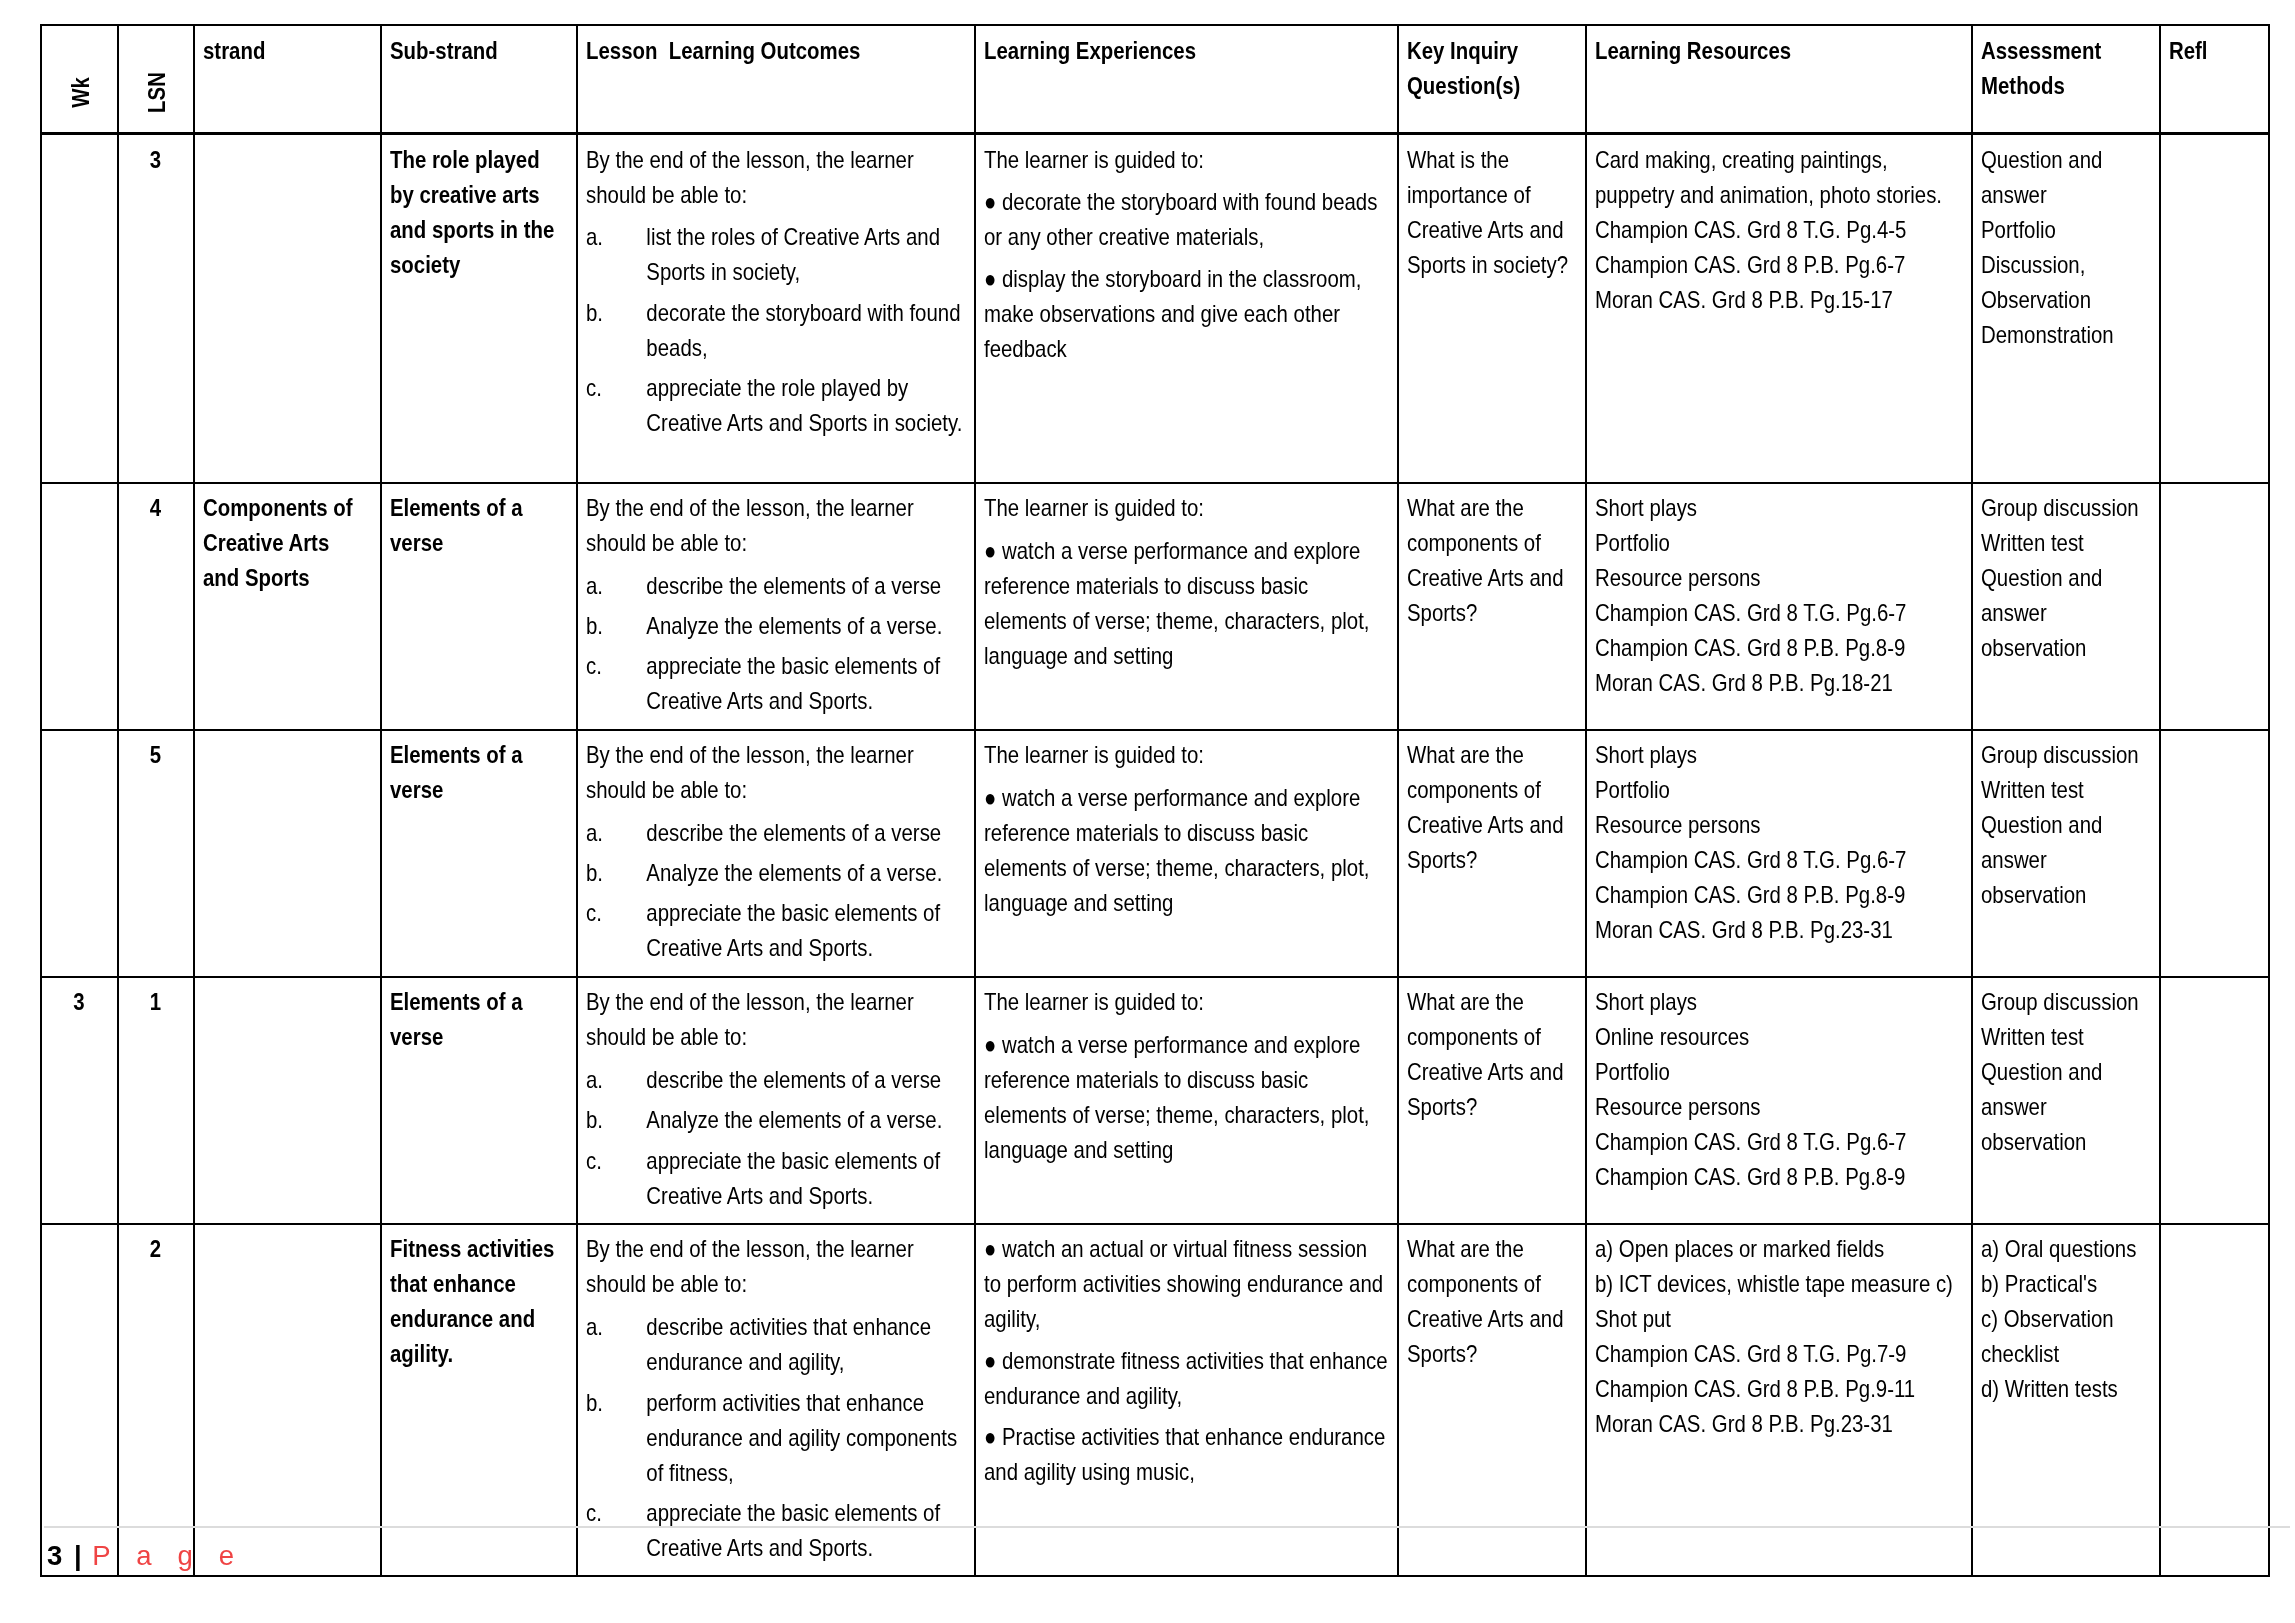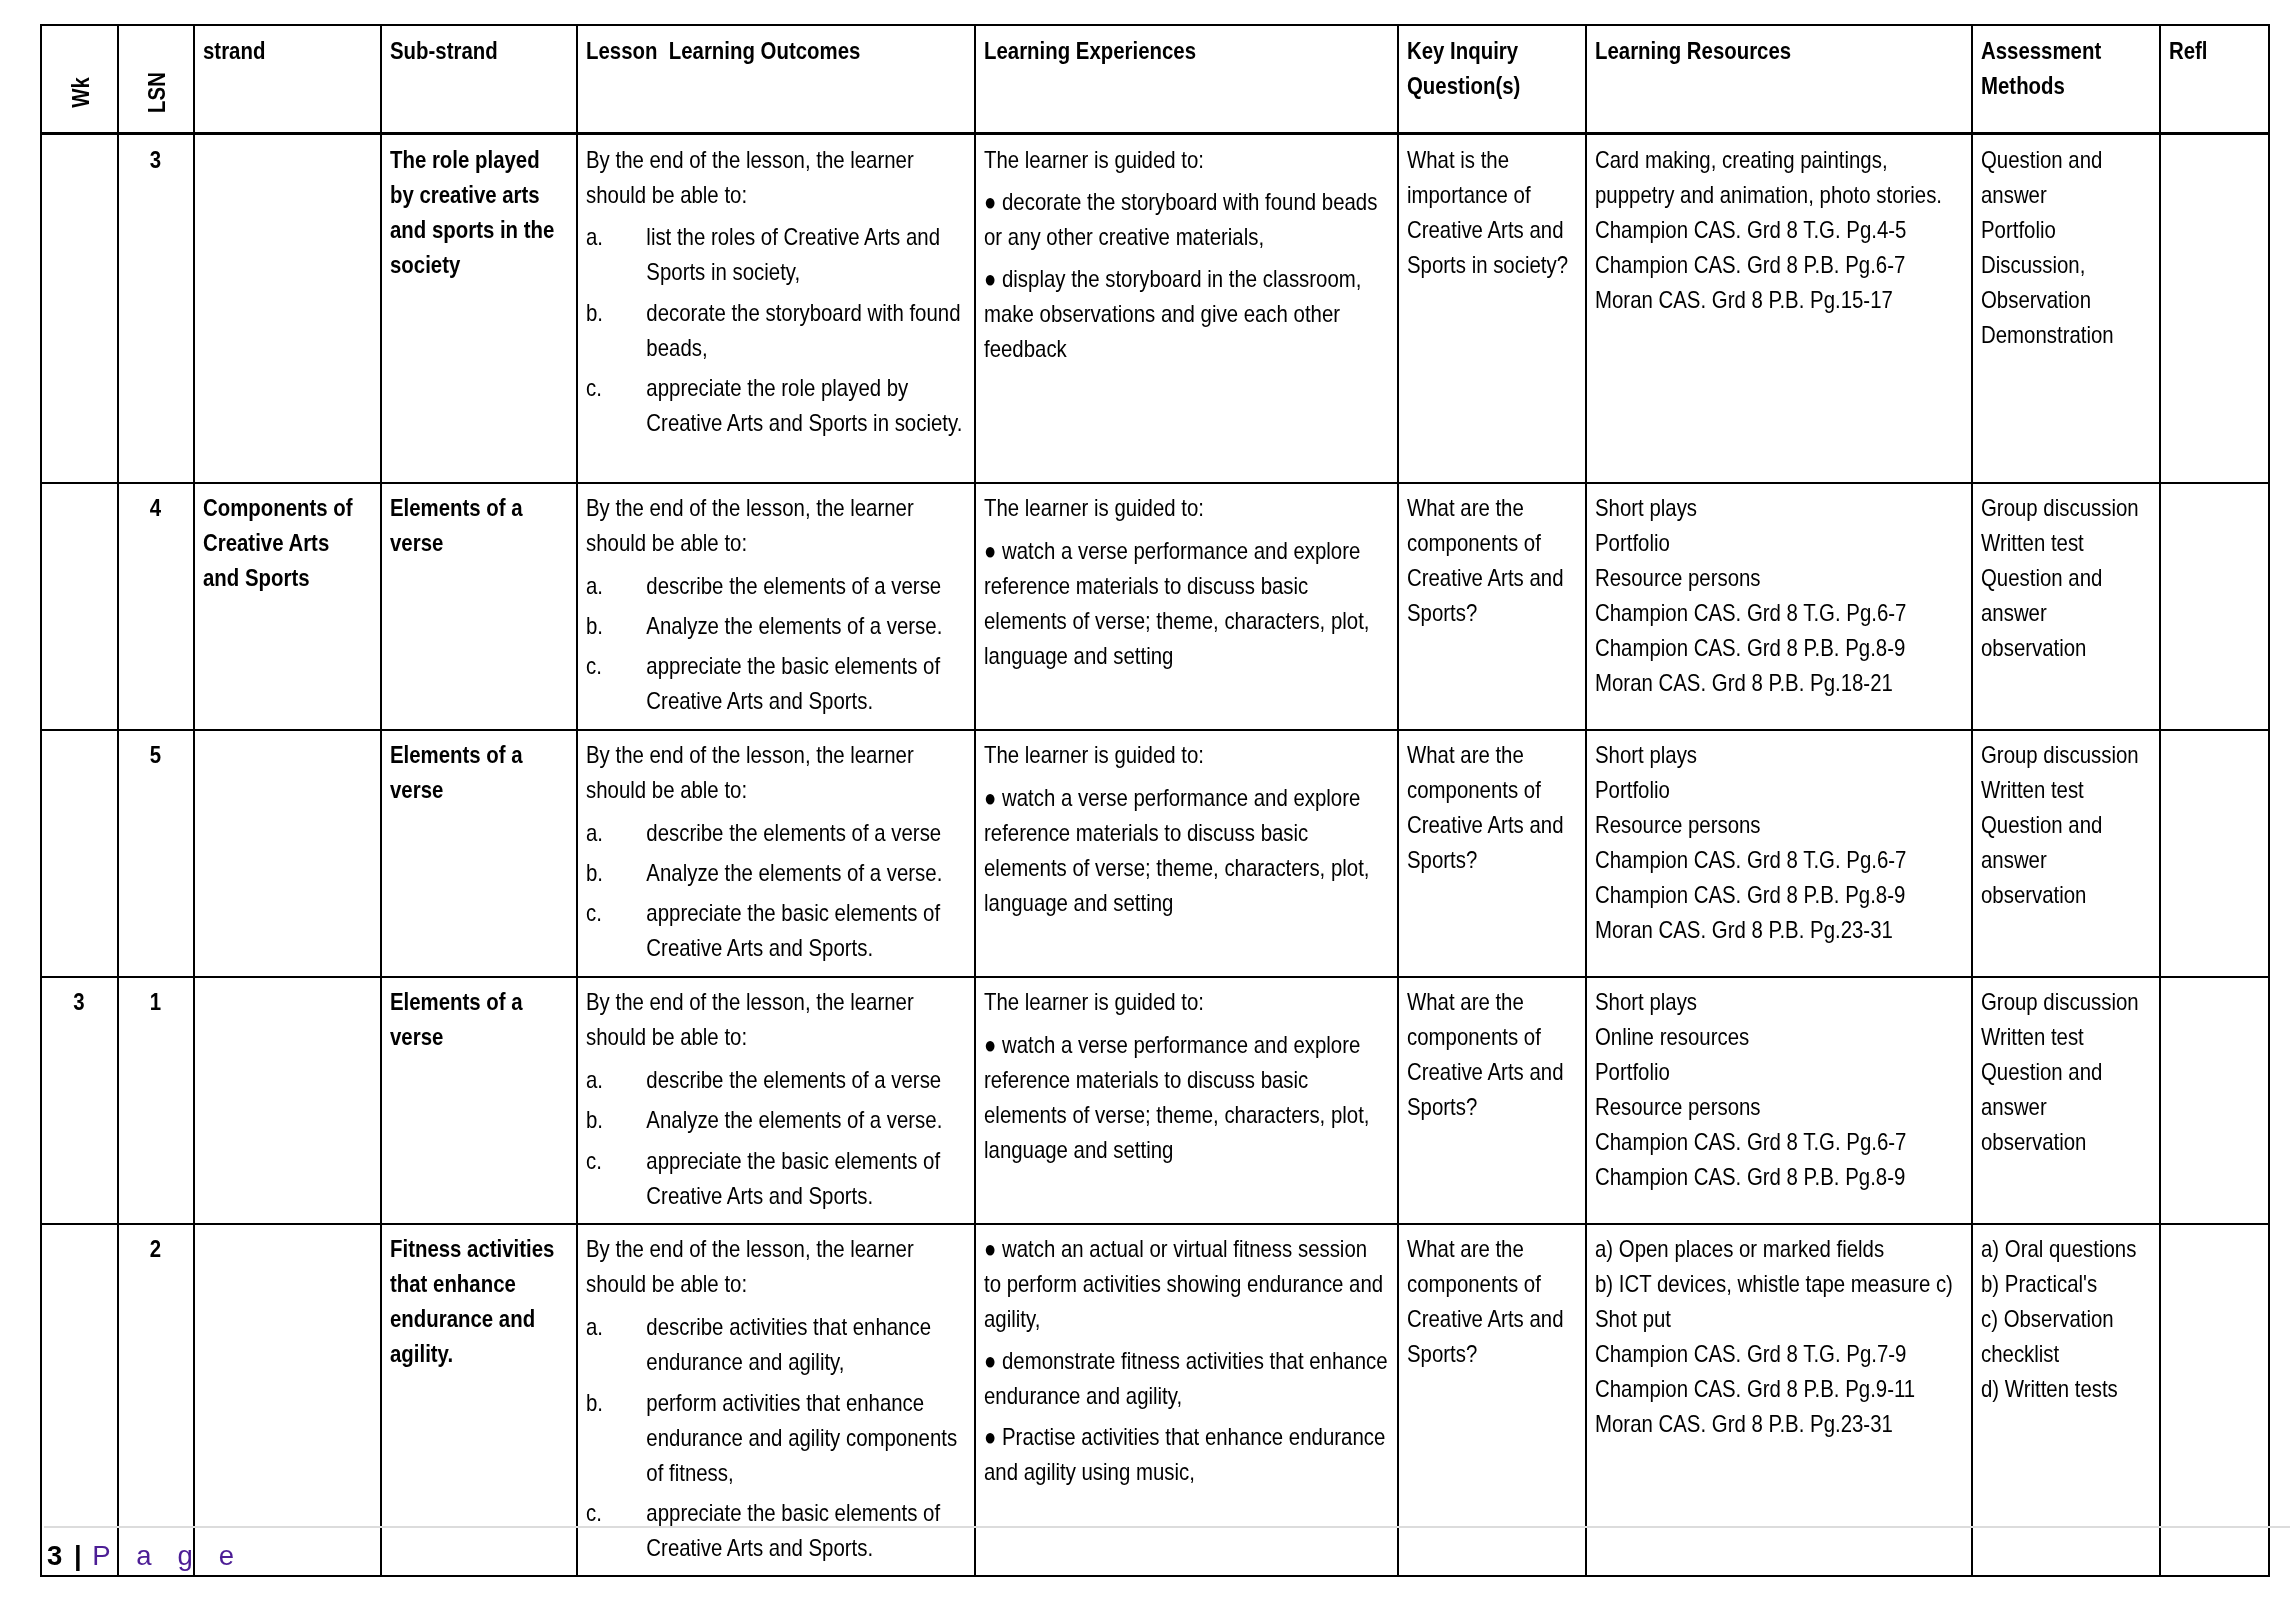--- a/index.html
+++ b/index.html
@@ -49,21 +49,21 @@
   .footer-rule{
     position:absolute;left:44px;right:5.2px;top:1526px;
     border-top:2.6px solid #dcdcdc;height:0;
   }
   .footer-text{
     position:absolute;left:47px;top:1539px;
     font-size:27.5px;line-height:33px;
   }
   .pno{font-weight:700;color:#000;}
   .psep{font-weight:700;color:#000;padding:0 10.5px 0 11.8px;}
-  .pword{color:#4c1d95;letter-spacing:9.2px;}
+  .pword{color:#ef4444;letter-spacing:9.2px;}
 </style>
 </head>
 <body>
 
 <div class="page">
 
   <table class="sow">
     <colgroup>
       <col style="width:77px">
         <col style="width:76px">

